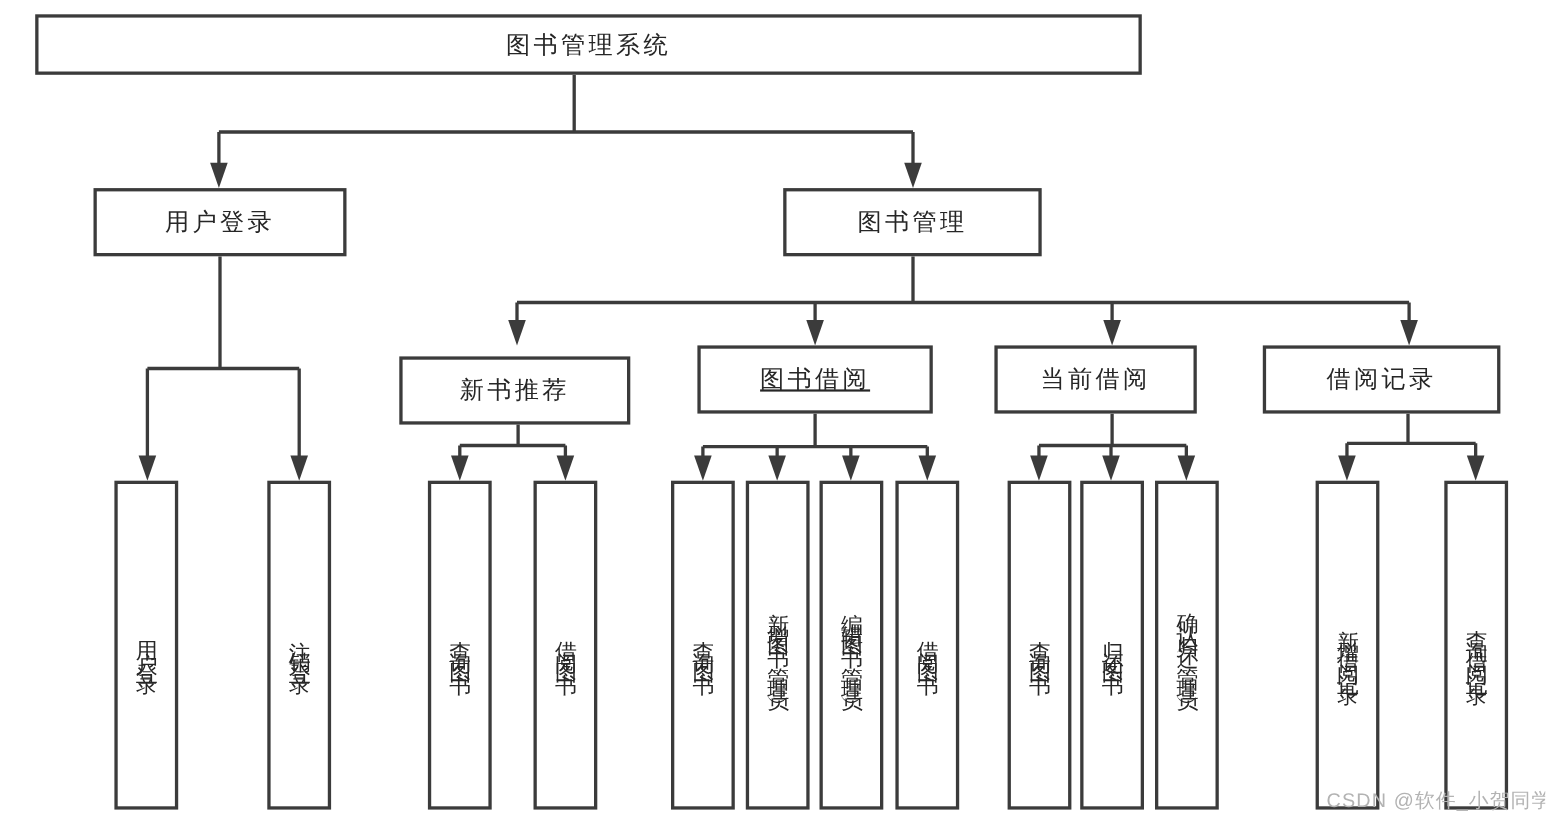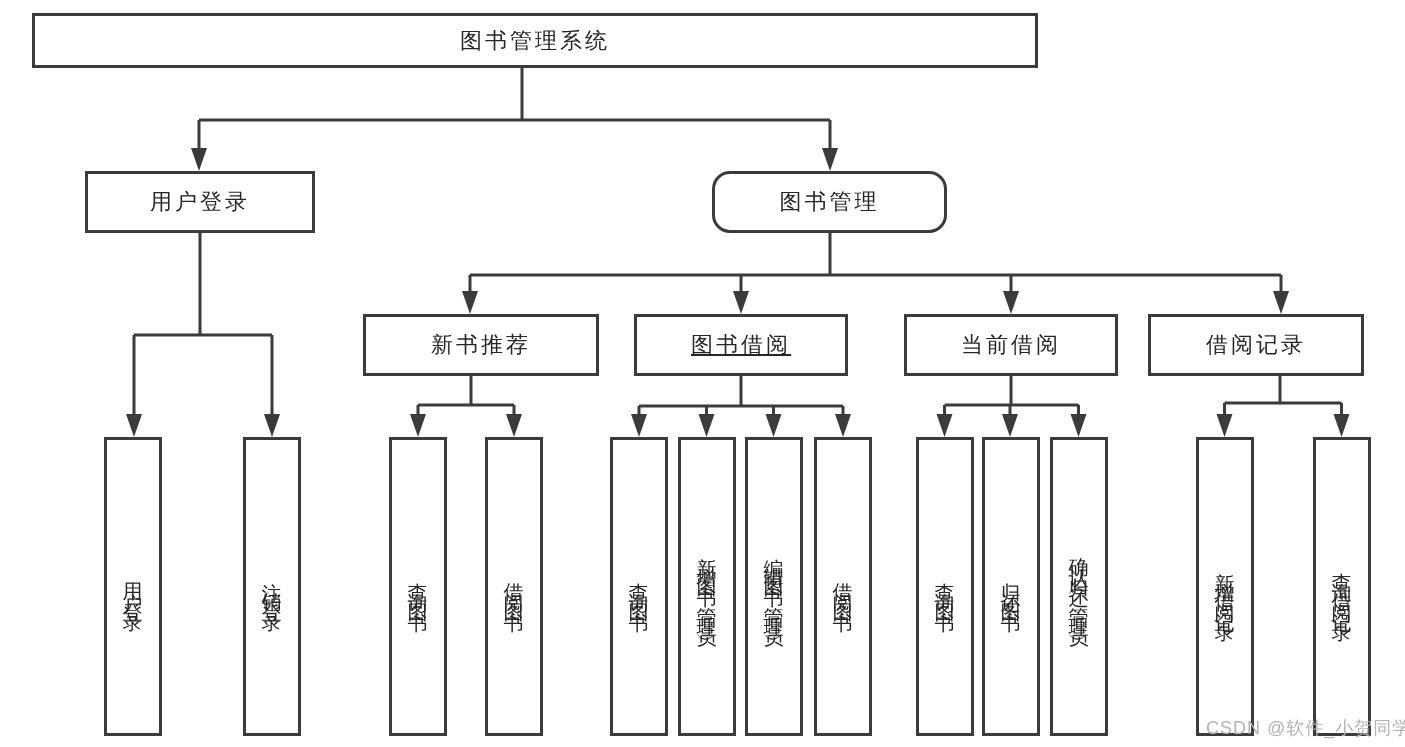--- a/index.html
+++ b/index.html
@@ -95,25 +95,25 @@
       <polygon points="1002,414 1018,414 1010,437"></polygon>
       <polygon points="1070.5,414 1086.5,414 1078.5,437"></polygon>
       <polygon points="1216.5,414 1232.5,414 1224.5,437"></polygon>
       <polygon points="1333.5,414 1349.5,414 1341.5,437"></polygon>
     </g>
   </svg>
 
   <div class="hbox" style="left:32px; top:13px; width:1006px; height:55px;">图书管理系统</div>
 
   <div class="hbox" style="left:85px; top:171px; width:230px;">用户登录</div>
-  <div class="hbox" style="left:712px; top:171px; width:235px;border-radius:18px;">图书管理</div>
+  <div class="hbox" style="left:712px; top:171px; width:235px;">图书管理</div>
 
-  <div class="hbox" style="left:363px; top:314px; width:236px;">新书推荐</div>
+  <div class="hbox" style="left:363px; top:324px; width:210px;">新书推荐</div>
   <div class="hbox" style="left:634px; top:314px; width:214px;text-decoration:underline;">图书借阅</div>
-  <div class="hbox" style="left:904px; top:314px; width:214px;">当前借阅</div>
+  <div class="hbox" style="left:904px; top:314px; width:184px;">当前借阅</div>
   <div class="hbox" style="left:1148px; top:314px; width:216px;">借阅记录</div>
 
   <div class="vbox" style="left:104px;">用户登录</div>
   <div class="vbox" style="left:243px;">注销登录</div>
 
   <div class="vbox" style="left:389px;">查询图书</div>
   <div class="vbox" style="left:485px;">借阅图书</div>
 
   <div class="vbox" style="left:610px;">查询图书</div>
   <div class="vbox" style="left:678px;">新增图书（管理员）</div>

